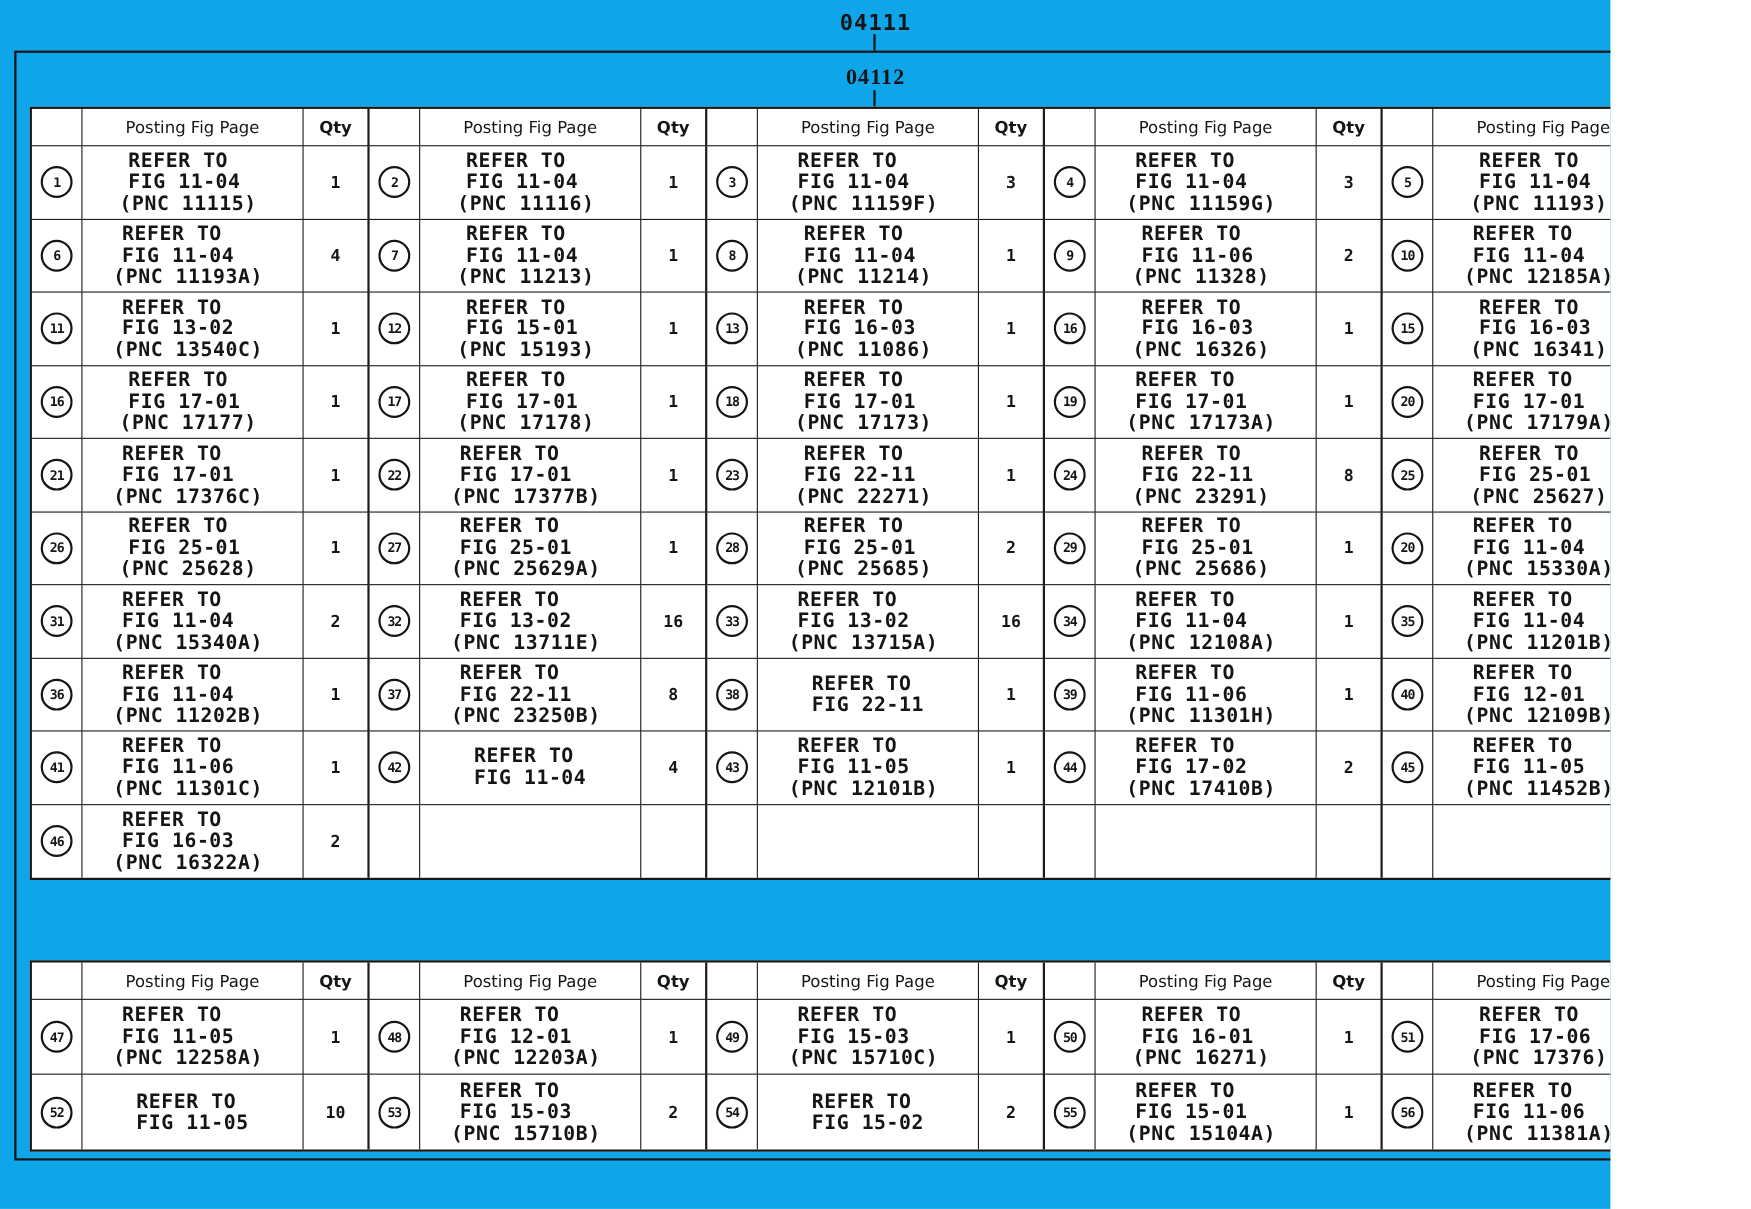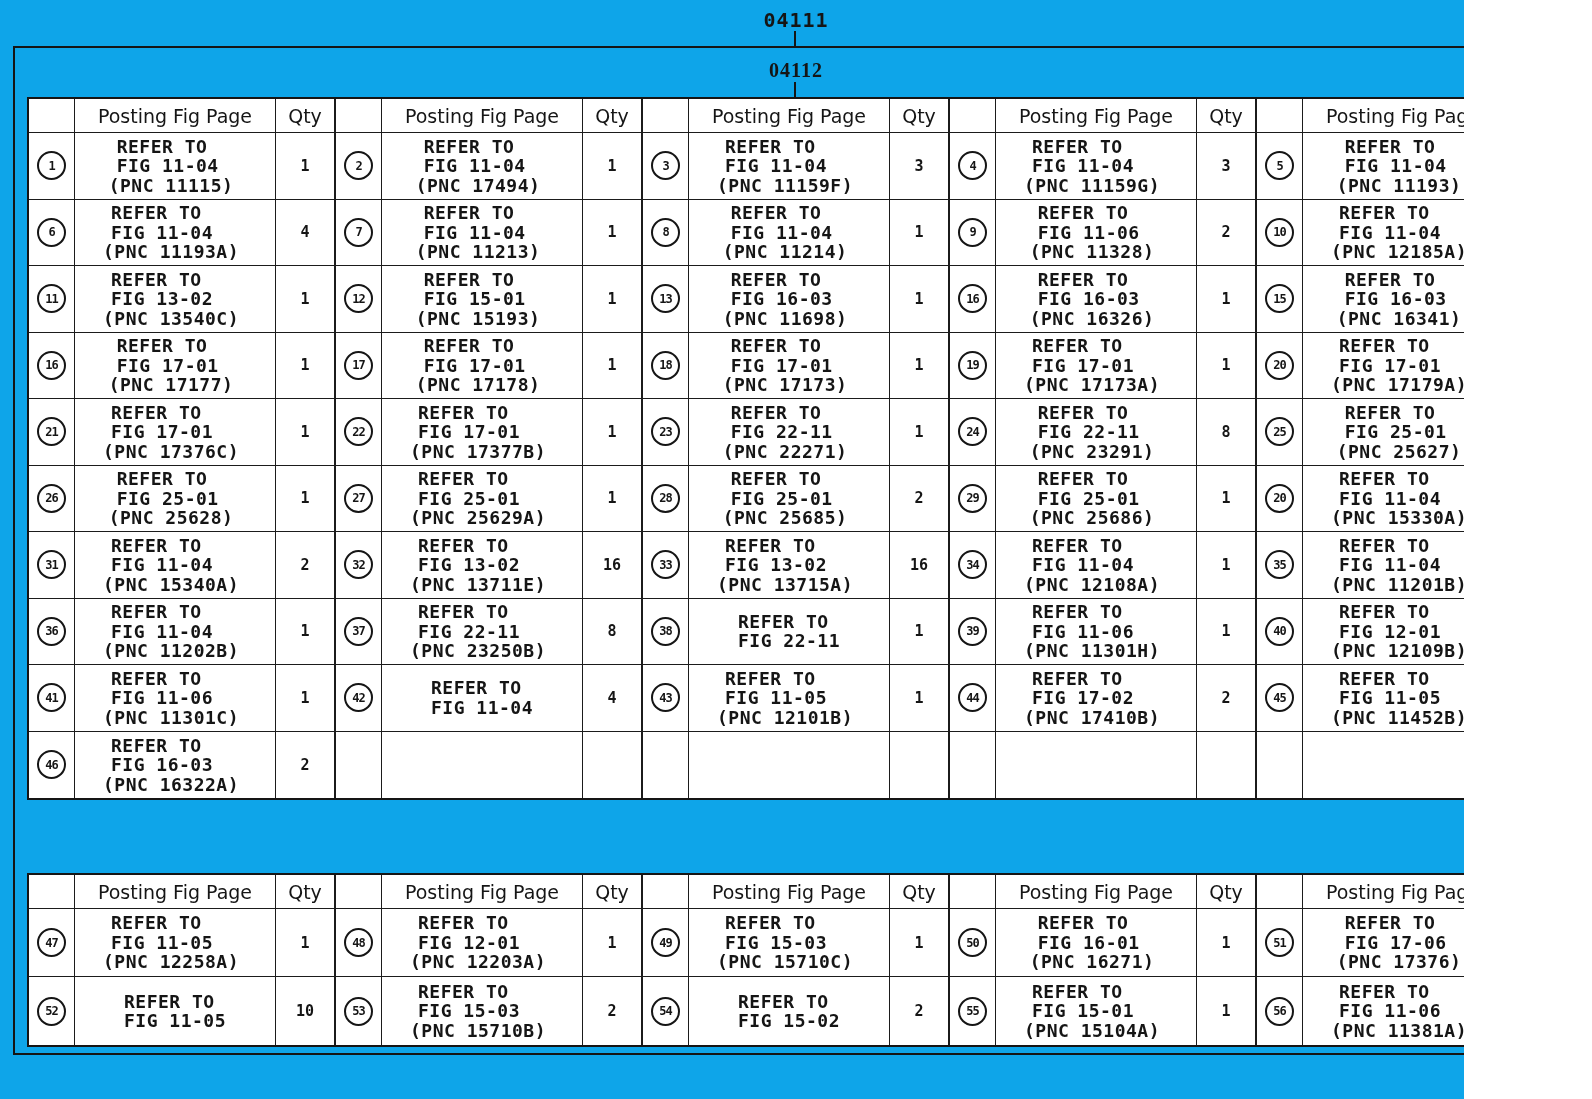--- a/index.html
+++ b/index.html
@@ -23,22 +23,22 @@
   #table-upper{top:97px;grid-template-rows:34px repeat(10, 66.5px);}
   #table-lower{top:873px;grid-template-rows:34px repeat(2, 68px);}
 
   .cell{border-right:1px solid #1b1b1b;border-bottom:1px solid #1b1b1b;
         display:flex;align-items:center;justify-content:center;box-sizing:border-box;
         overflow:hidden;}
   .qty-col{border-right-width:2px;font-weight:700;font-size:15px;}
   .no-br{border-right:none;}
   .last-row{border-bottom:none;}
   .head{font-family:"DejaVu Sans", "Liberation Sans", sans-serif;font-weight:400;
-        font-size:19px;}
-  .head.qty-col{font-weight:400;}
+        font-size:15px;}
+  .head.qty-col{font-weight:700;}
 
   .entry-lines{width:max-content;text-align:left;font-weight:700;font-size:18px;
                line-height:19.5px;letter-spacing:0.5px;}
   .pnc-line{margin-left:-8px;}
 
   .idx-circle{width:29px;height:29px;border:2px solid #151515;border-radius:50%;
               display:flex;align-items:center;justify-content:center;box-sizing:border-box;}
   .idx-circle span{font-size:12px;font-weight:700;letter-spacing:-1px;}
 
   .doc-code{position:absolute;left:1460px;top:1062px;width:115px;text-align:right;
@@ -89,21 +89,21 @@
       <div class="cell qty-col">1</div>
       <div class="cell idx-col">
         <div class="idx-circle">
           <span>2</span>
         </div>
       </div>
       <div class="cell fig-col">
         <div class="entry-lines">
           <div>REFER TO</div>
           <div>FIG 11-04</div>
-          <div class="pnc-line">(PNC 17494)</div>
+          <div class="pnc-line">(PNC 11116)</div>
         </div>
       </div>
       <div class="cell qty-col">1</div>
       <div class="cell idx-col">
         <div class="idx-circle">
           <span>3</span>
         </div>
       </div>
       <div class="cell fig-col">
         <div class="entry-lines">
@@ -232,21 +232,21 @@
       <div class="cell qty-col">1</div>
       <div class="cell idx-col">
         <div class="idx-circle">
           <span>13</span>
         </div>
       </div>
       <div class="cell fig-col">
         <div class="entry-lines">
           <div>REFER TO</div>
           <div>FIG 16-03</div>
-          <div class="pnc-line">(PNC 11698)</div>
+          <div class="pnc-line">(PNC 11086)</div>
         </div>
       </div>
       <div class="cell qty-col">1</div>
       <div class="cell idx-col">
         <div class="idx-circle">
           <span>16</span>
         </div>
       </div>
       <div class="cell fig-col">
         <div class="entry-lines">

